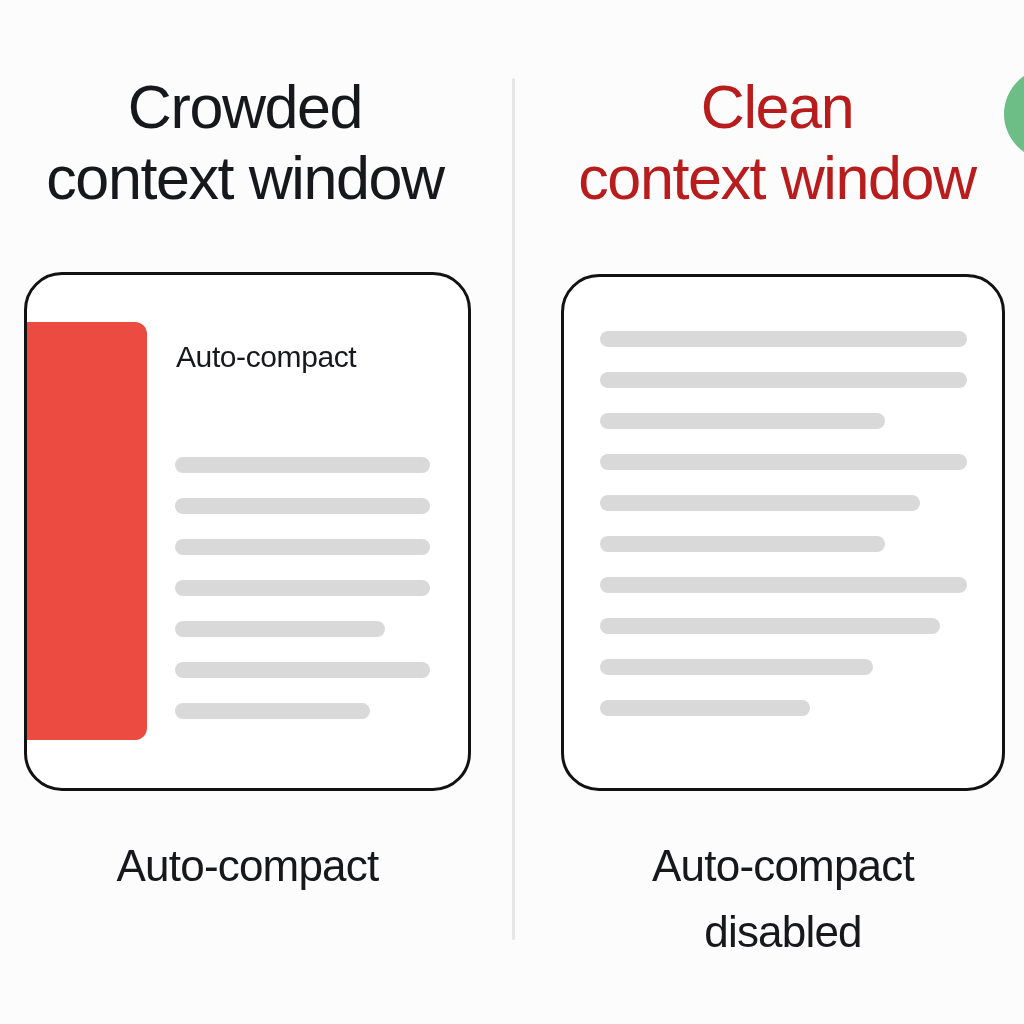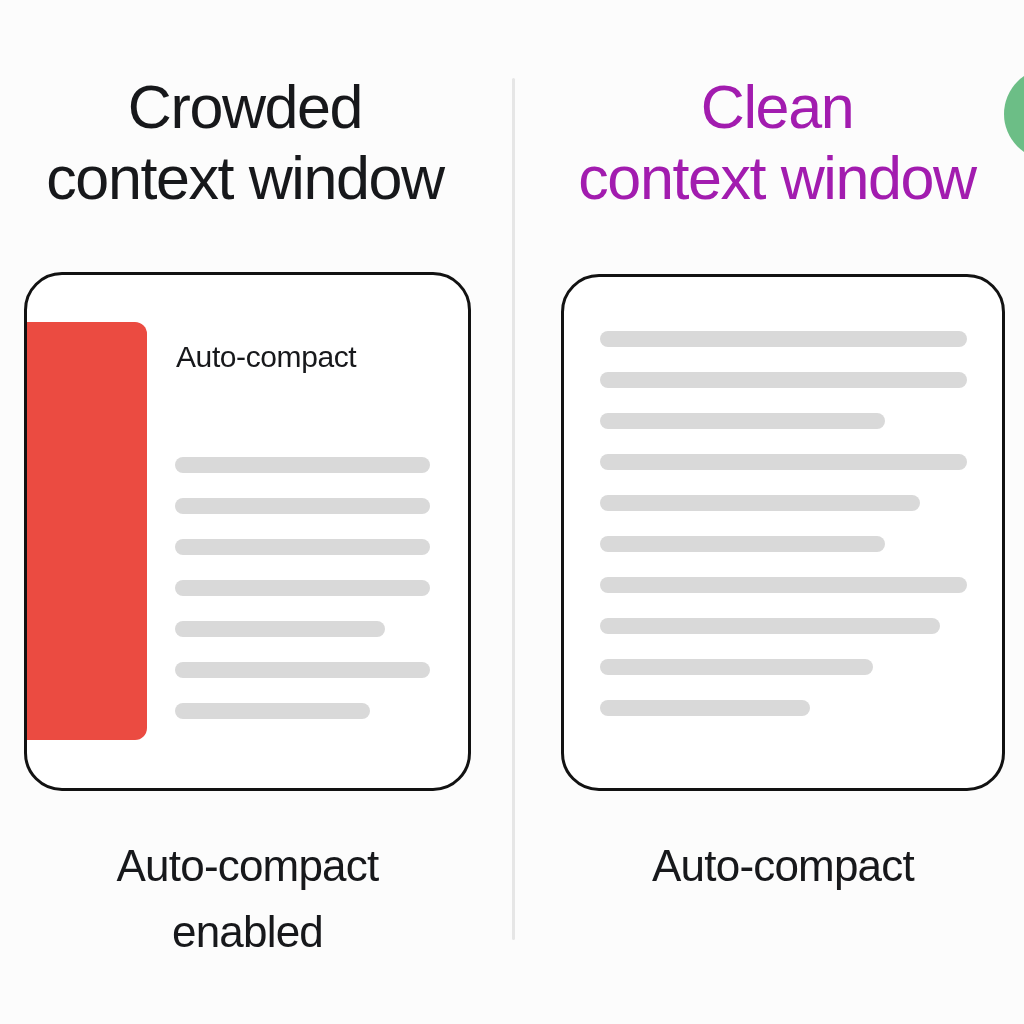--- a/index.html
+++ b/index.html
@@ -155,21 +155,21 @@
 
   <div class="green-blob" style="background: rgb(108, 190, 134);"></div>
 
   <div class="divider" style="background: rgb(230, 230, 230);"></div>
 
   <div class="title title-left" style="color: rgb(23, 24, 27);">
     <span class="line">Crowded</span>
     <span class="line">context window</span>
   </div>
 
-  <div class="title title-right" style="color: #a21caf;">
+  <div class="title title-right" style="color: #b91c1c;">
     <span class="line">Clean</span>
     <span class="line">context window</span>
   </div>
 
   <div class="card card-left" style="border-color: rgb(18, 18, 18); background: rgb(255, 255, 255);">
 
     <div class="buffer-block" style="background: rgb(235, 75, 65);"></div>
 
     <div class="buffer-label" style="color: rgb(23, 24, 27);">
       <span class="line">Auto-compact</span>
@@ -196,20 +196,20 @@
         <div class="bar" style="width: 285px; background: rgb(217, 217, 217);"></div>
         <div class="bar" style="width: 367px; background: rgb(217, 217, 217);"></div>
         <div class="bar" style="width: 340px; background: rgb(217, 217, 217);"></div>
         <div class="bar" style="width: 273px; background: rgb(217, 217, 217);"></div>
         <div class="bar" style="width: 210px; background: rgb(217, 217, 217);"></div>
       </div>
   </div>
 
   <div class="caption caption-left" style="color: rgb(23, 24, 27);">
     <span class="line">Auto-compact</span>
-    <span class="line">enabled</span>
   </div>
 
   <div class="caption caption-right" style="color: rgb(23, 24, 27);">
     <span class="line">Auto-compact</span>
+    <span class="line">disabled</span>
   </div>
 
 </div>
 
 </body></html>

